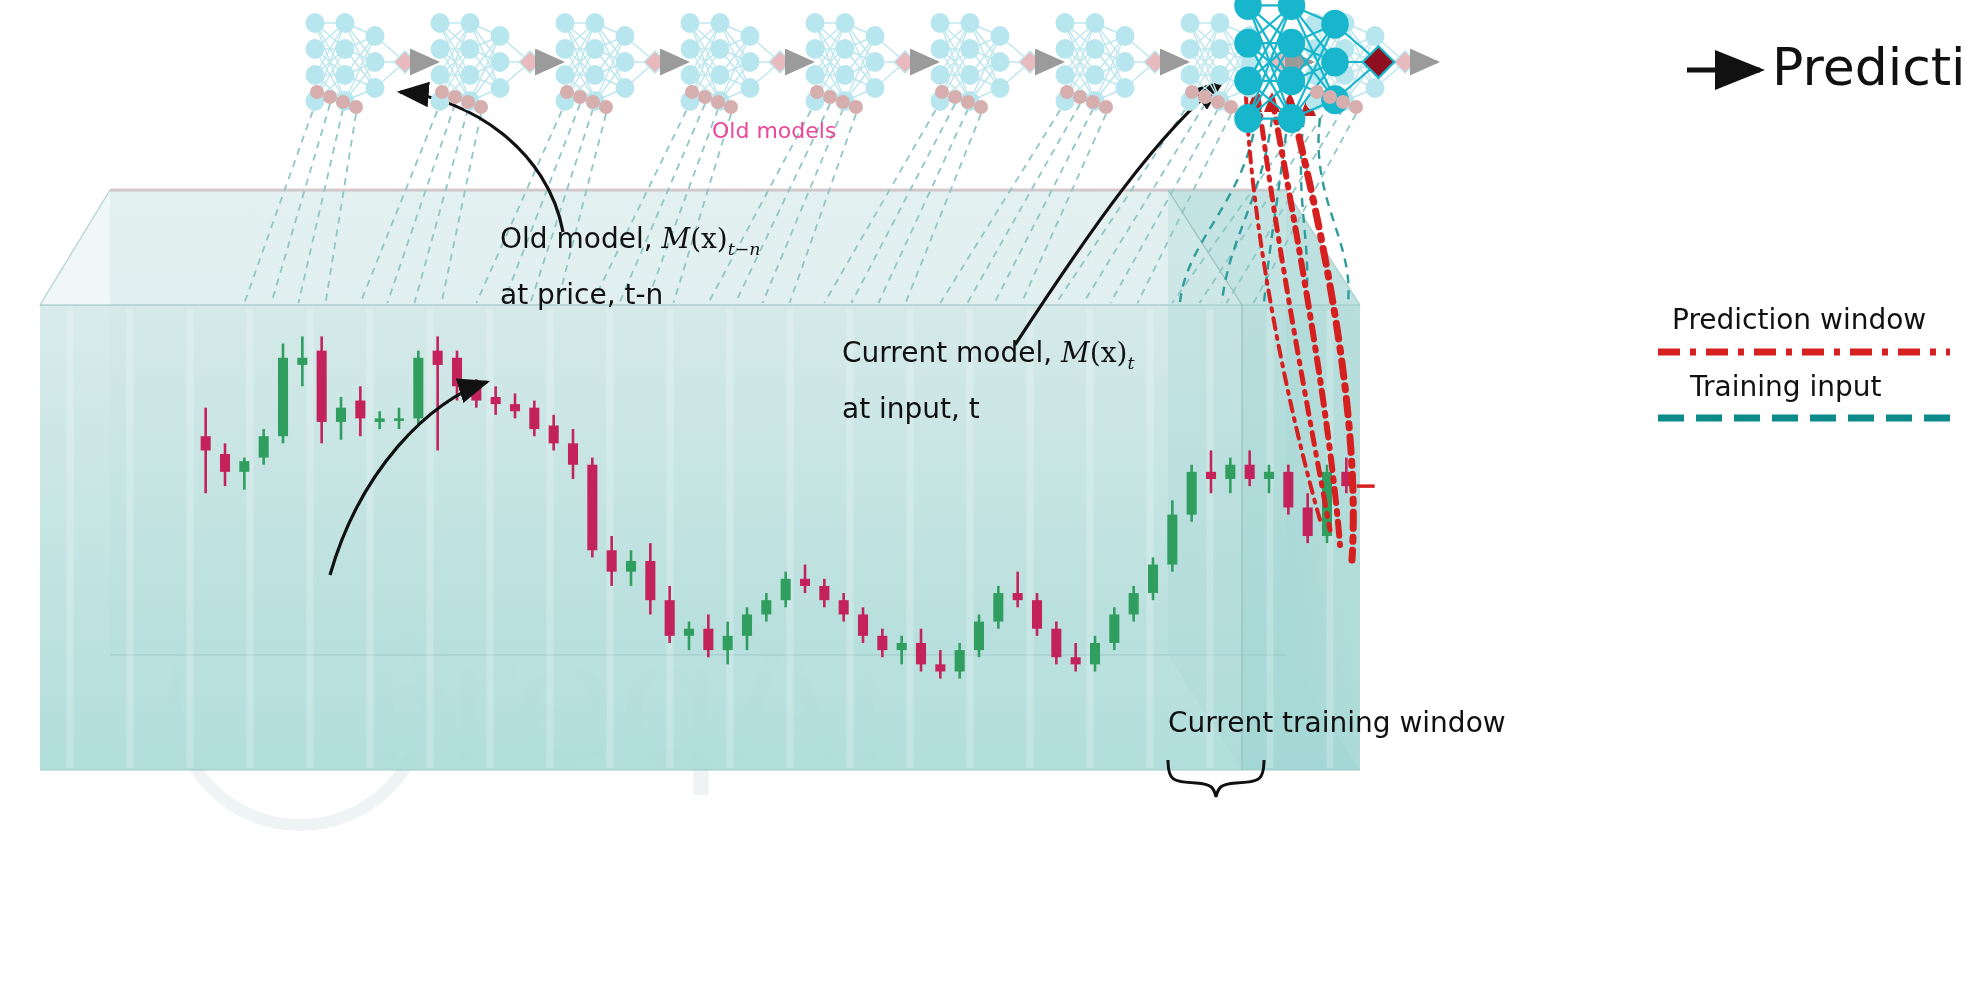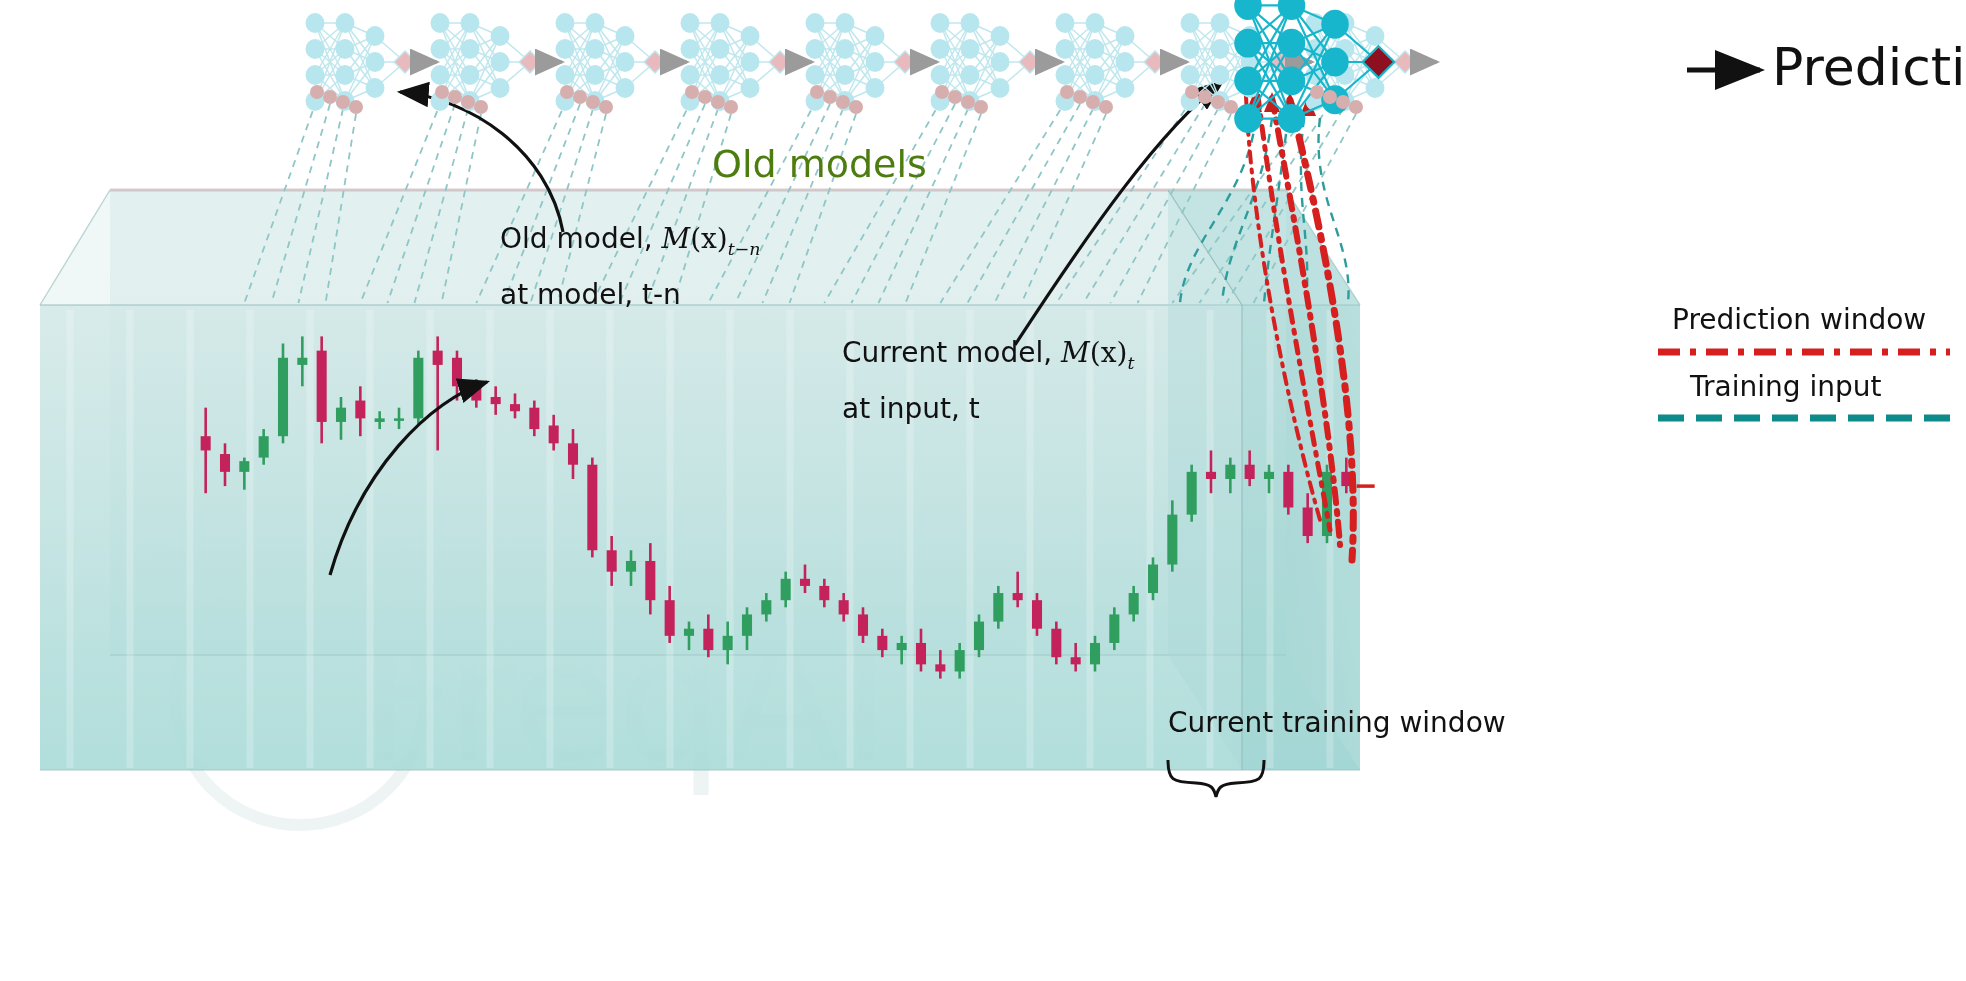--- a/index.html
+++ b/index.html
@@ -3,21 +3,21 @@
 <meta charset="utf-8">
 <style>
   html,body{margin:0;padding:0;}
   body{width:1966px;height:981px;background:#ffffff;position:relative;overflow:hidden;
        font-family:"DejaVu Sans",sans-serif;}
   .stage{position:absolute;left:0;top:0;width:1966px;height:981px;}
   svg.layer{position:absolute;left:0;top:0;width:1966px;height:981px;overflow:visible;}
   .txt{position:absolute;color:#111;white-space:nowrap;}
   .lbl-big{font-size:28px;line-height:46px;}
   .lbl-leg{font-size:28px;}
-  .lbl-grey{font-size:38px;color:#4d7c0f;margin-top:24px;}
+  .lbl-grey{font-size:22px;color:#ec4899;}
   .math{font-family:"DejaVu Serif",serif;font-style:italic;}
   .mathsub{font-size:0.62em;vertical-align:sub;font-family:"DejaVu Serif",serif;font-style:italic;}
   .upr{font-style:normal;}
 </style>
 </head>
 <body>
 
 <div class="stage">
 
   <svg class="layer" viewBox="0 0 1966 981">
@@ -796,21 +796,21 @@
       <line id="legline1" x1="1658" y1="418" x2="1950" y2="418" stroke="#0d8a8a" stroke-width="7" stroke-dasharray="26 12" stroke-linecap="butt"></line>
     </g>
   </svg>
 
   <div class="txt lbl-big" style="left:1772px;top:44px;font-size:52px;">Prediction</div>
 
   <div class="txt lbl-grey" style="left:712px;top:118px;">Old models</div>
 
   <div class="txt lbl-big" style="left:500px;top:216px;">
     <span>Old model, </span><span class="math">M</span><span class="math upr">(x)</span><span class="mathsub">t−n</span>
-    <div>at model, t-n</div>
+    <div>at price, t-n</div>
   </div>
 
   <div class="txt lbl-big" style="left:842px;top:330px;">
     <span>Current model, </span><span class="math">M</span><span class="math upr">(x)</span><span class="mathsub">t</span>
     <div>at input, t</div>
   </div>
 
 
   <div class="txt lbl-big" style="left:1168px;top:700px;">Current training window</div>
 

